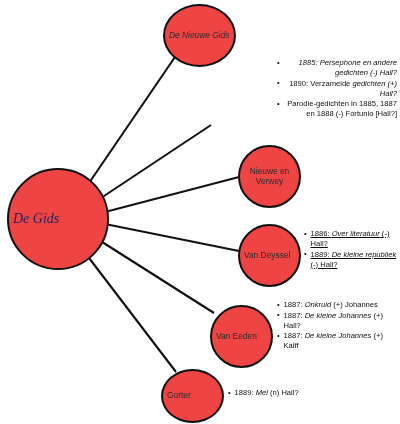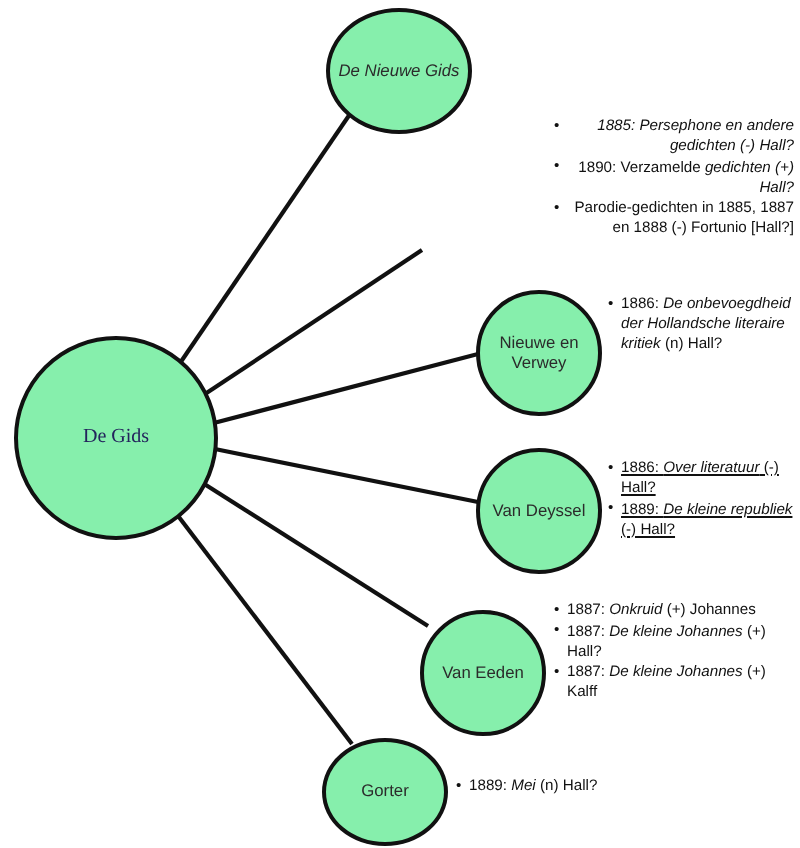--- a/index.html
+++ b/index.html
@@ -1,24 +1,24 @@
 <!DOCTYPE html>
 <html><head>
 <meta charset="utf-8">
 <style>
   html,body{margin:0;padding:0;}
   body{width:400px;height:424px;background:#ffffff;overflow:hidden;
        font-family:"Liberation Sans",sans-serif;color:#1a1a1a;}
   #canvas{position:relative;width:400px;height:424px;}
   svg.edges{position:absolute;left:0;top:0;width:400px;height:424px;}
   .node{position:absolute;border:2.2px solid #111;border-radius:50%;
-        background:#86efac;display:flex;align-items:center;justify-content:center;
+        background:#ef4444;display:flex;align-items:center;justify-content:flex-start;
         text-align:center;line-height:1.12;}
   .node span{display:block;padding:0 4px;}
-  .hub{font-family:"Liberation Serif",serif;font-size:10px;color:#23235c;}
+  .hub{font-family:"Liberation Serif",serif;font-style:italic;font-size:14px;color:#23235c;}
   .sat{font-size:8.4px;color:#2b2b2b;}
   .sat.ital{font-style:italic;}
   .notes{position:absolute;font-size:7.6px;line-height:1.32;color:#111;}
   .notes ul{margin:0;padding:0;list-style:none;}
   .notes li{position:relative;padding-left:6.5px;margin-bottom:0.5px;}
   .notes li:before{content:"\2022";position:absolute;left:0;top:-0.5px;font-size:7.6px;}
   .i{font-style:italic;}
 </style>
 </head>
 <body>
@@ -46,25 +46,20 @@
     <ul>
         <li><span class="i">1885: Persephone en andere gedichten (-) Hall?</span></li>
         <li><span>1890: Verzamelde </span><span class="i">gedichten (+) Hall?</span></li>
         <li><span>Parodie-gedichten in 1885, 1887 en 1888 (-) Fortunio [Hall?]</span></li>
       </ul>
   </div>
 
   <div class="node sat" style="left:238px;top:145px;width:59px;height:59px;">
     <span>Nieuwe en Verwey</span>
   </div>
-  <div class="notes" style="left:304px;top:147px;width:94px;">
-    <ul>
-        <li><span>1886: </span><span class="i">De onbevoegdheid der Hollandsche literaire kritiek</span><span> (n) Hall?</span></li>
-      </ul>
-  </div>
 
   <div class="node sat" style="left:238px;top:224px;width:59px;height:59px;">
     <span>Van Deyssel</span>
   </div>
   <div class="notes" style="left:304px;top:229px;width:94px;text-decoration:underline;">
     <ul>
         <li><span>1886: </span><span class="i">Over literatuur</span><span> (-) Hall?</span></li>
         <li><span>1889: </span><span class="i">De kleine republiek</span><span> (-) Hall?</span></li>
       </ul>
   </div>

